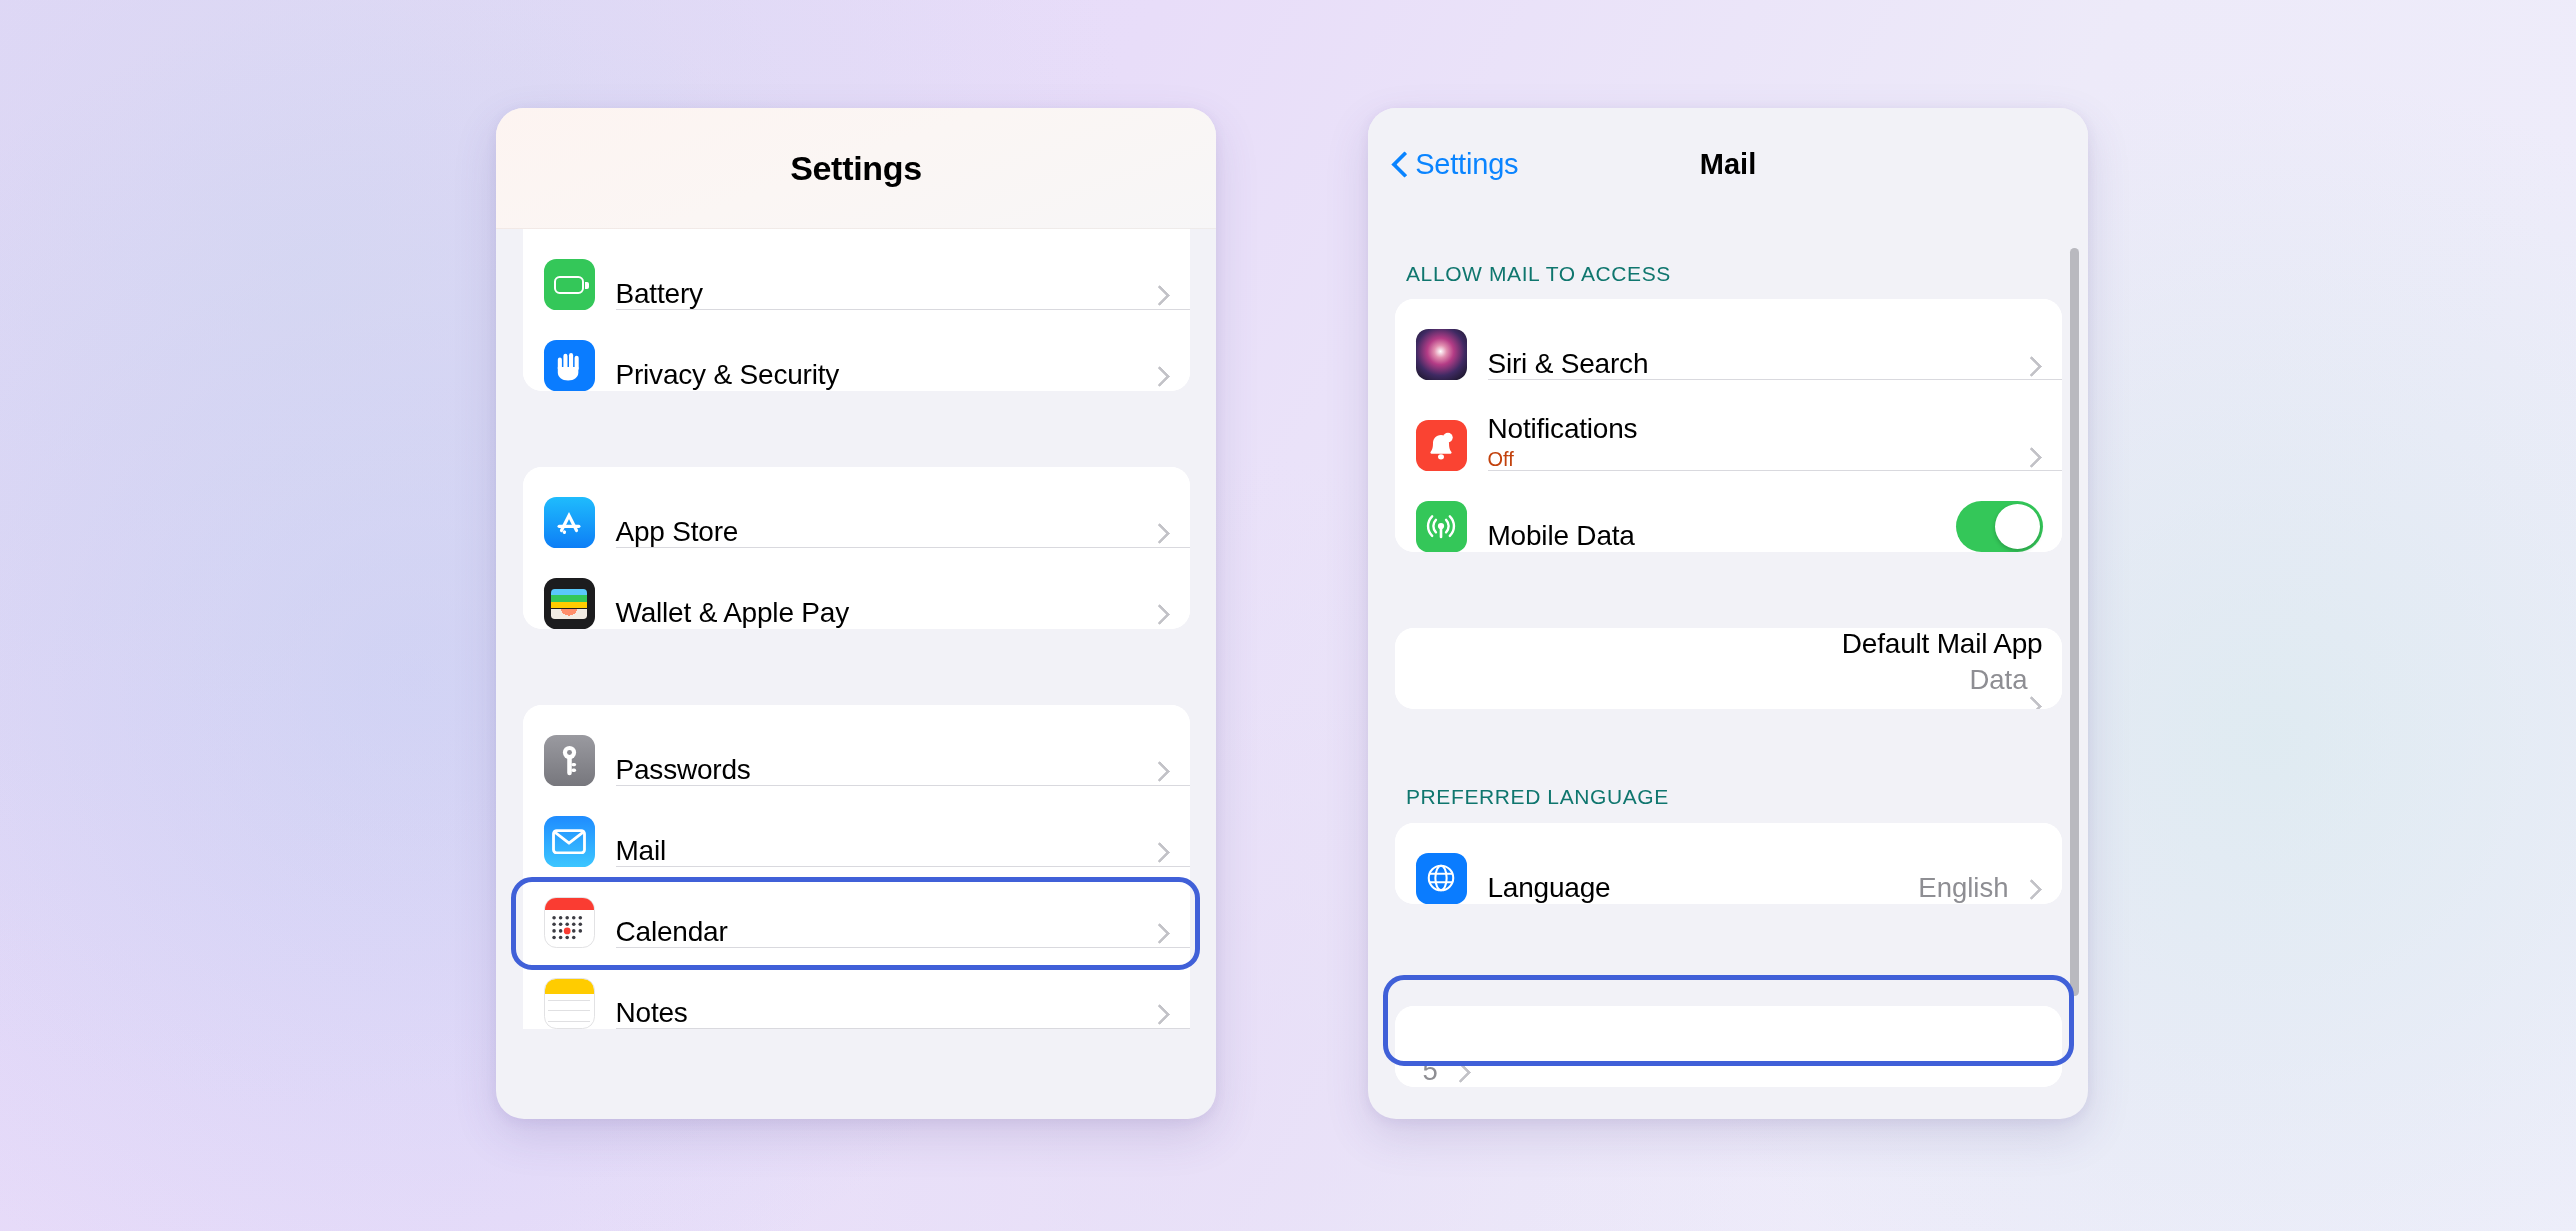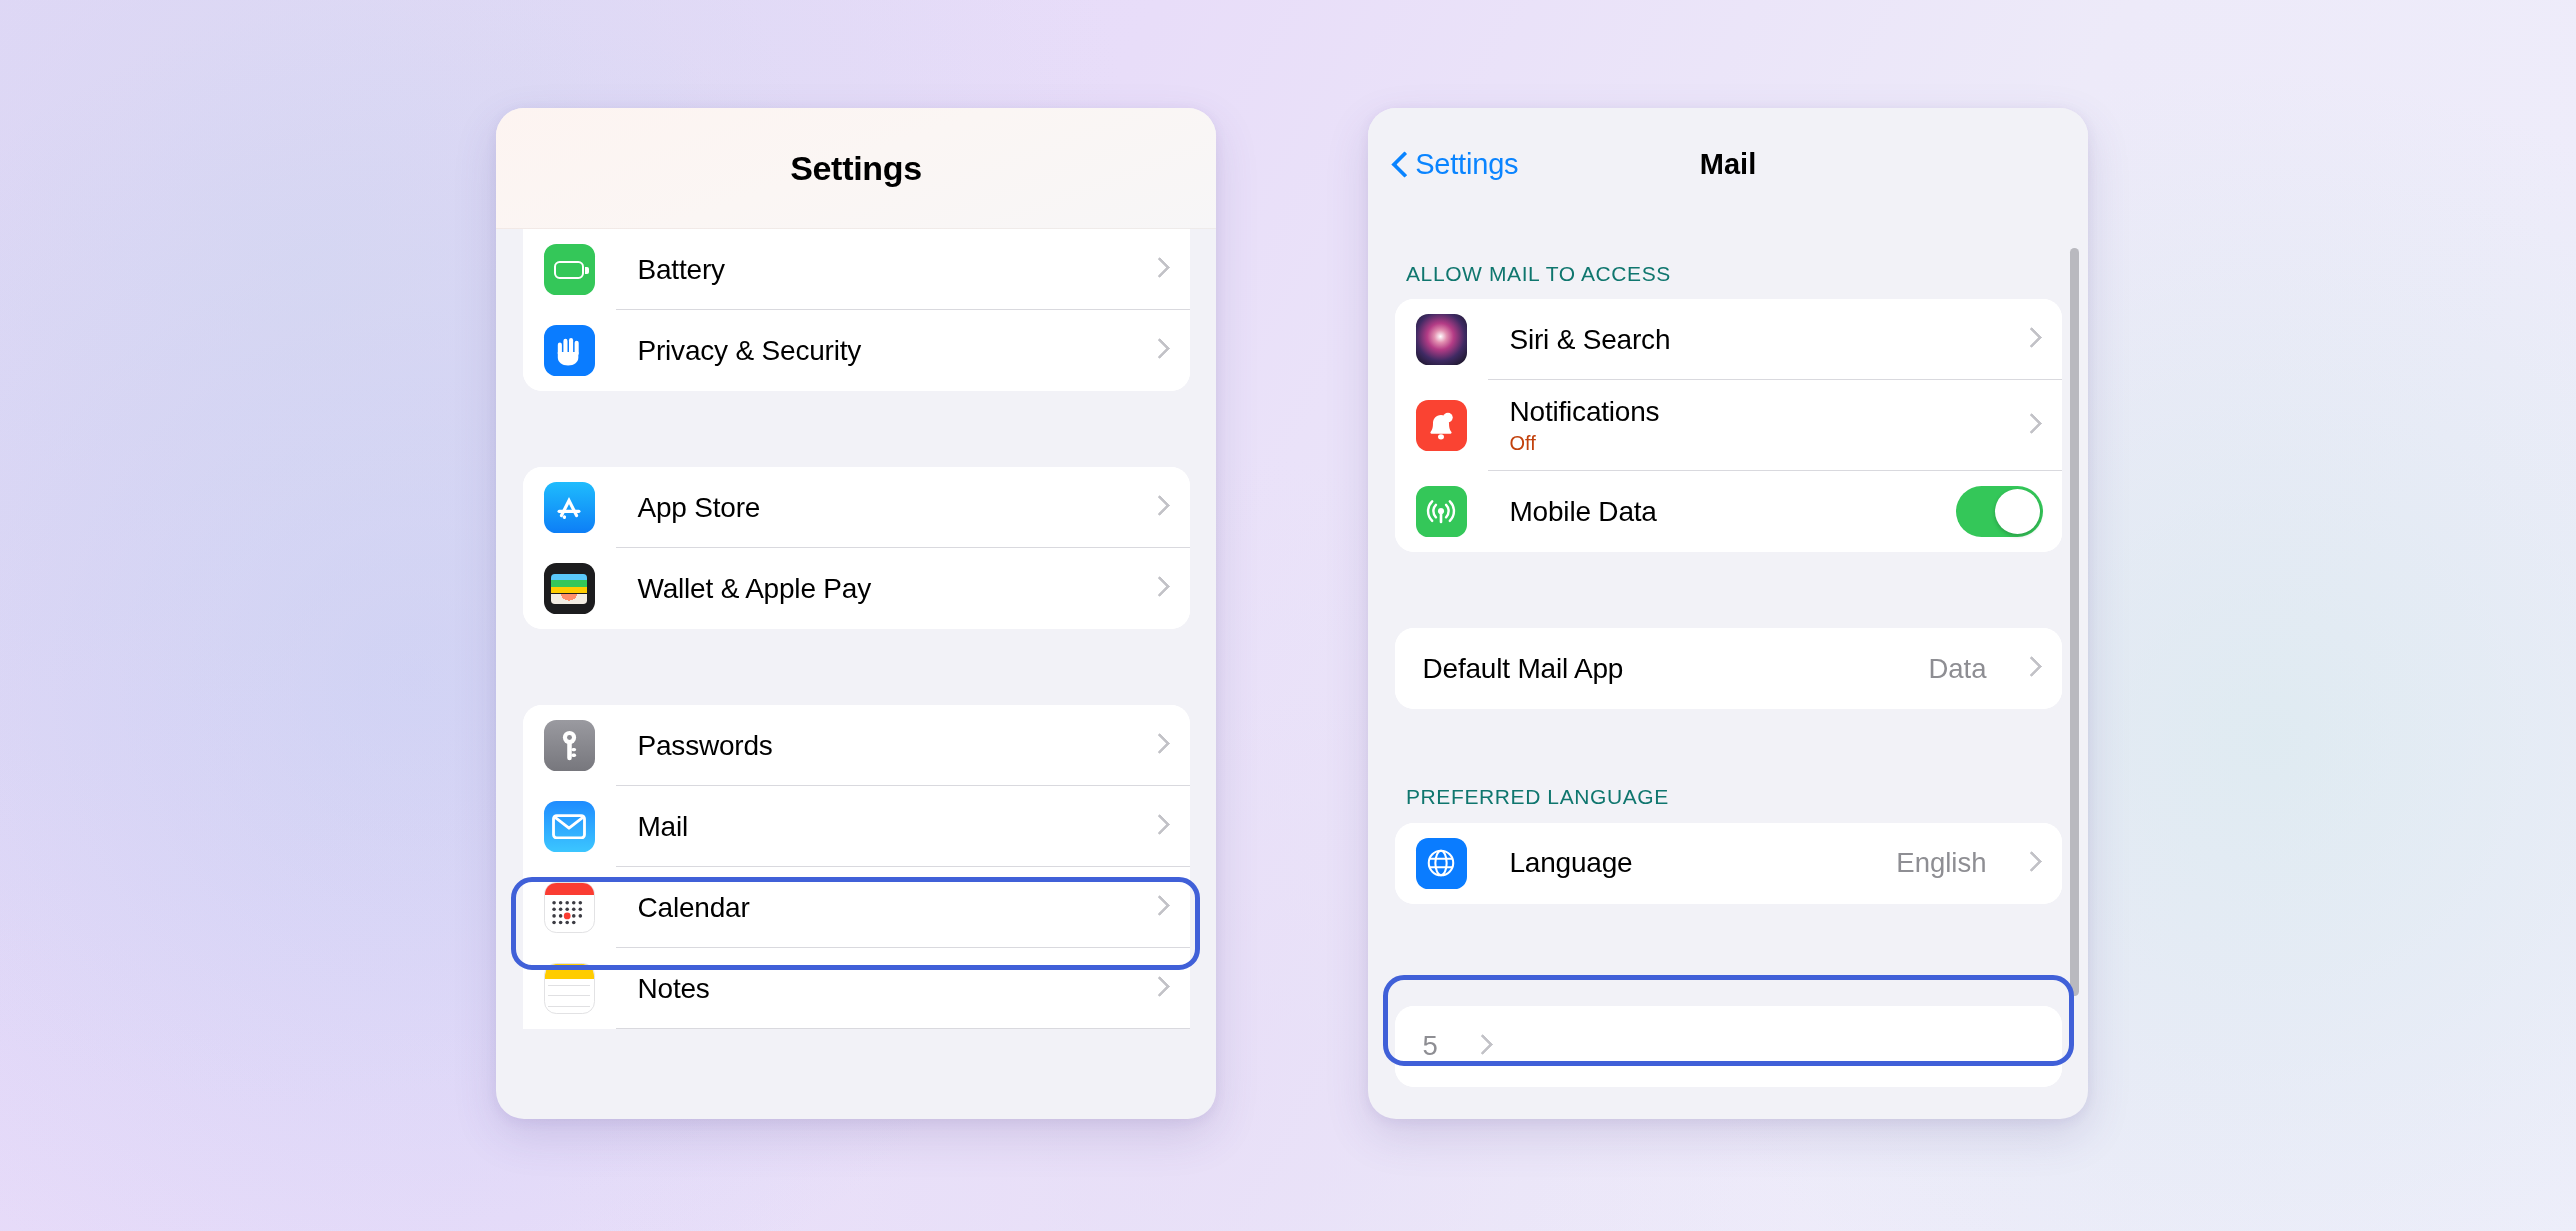--- a/index.html
+++ b/index.html
@@ -57,26 +57,25 @@
     margin: 0 26.5px 32px 26.5px;
     background: #ffffff;
     border-radius: 19px;
     overflow: hidden;
   }
   .group.flush { margin-bottom: 14px; }
   .group.clipped-top { border-top-left-radius: 0; border-top-right-radius: 0; }
   .group.clipped-bottom { border-bottom-left-radius: 0; border-bottom-right-radius: 0; }
 
   .row {
-    display: flex; align-items: center;
+    display: flex; align-items: flex-end;
     height: 81px;
     padding: 0 19px 0 21px;
     position: relative;
     background: #fff;
-    gap: 22px;
   }
   .row .sep {
     position: absolute; left: 93px; right: 0; bottom: 0; height: 0.9px;
     background: #d9d9de;
   }
 
   .app-icon {
     width: 51px; height: 51px; border-radius: 12.3px;
     flex: 0 0 51px; margin-right: 21px;
     display: flex; align-items: center; justify-content: center;
@@ -397,21 +396,21 @@
       <span class="toggle">
         <span class="knob"></span>
       </span>
 
     </div>
   </div>
 
   <div class="spacer-lg"></div>
 
   <div class="group">
-    <div class="row last" style="padding-left:28px;">
+    <div class="row last" style="padding-left:28px;flex-direction:column;">
       <span class="row-label">Default Mail App</span>
       <span class="row-value">Data</span>
       <span class="chev"></span>
 
     </div>
   </div>
 
   <div class="spacer-lg"></div>
 
   <div class="section-label">PREFERRED LANGUAGE</div>

